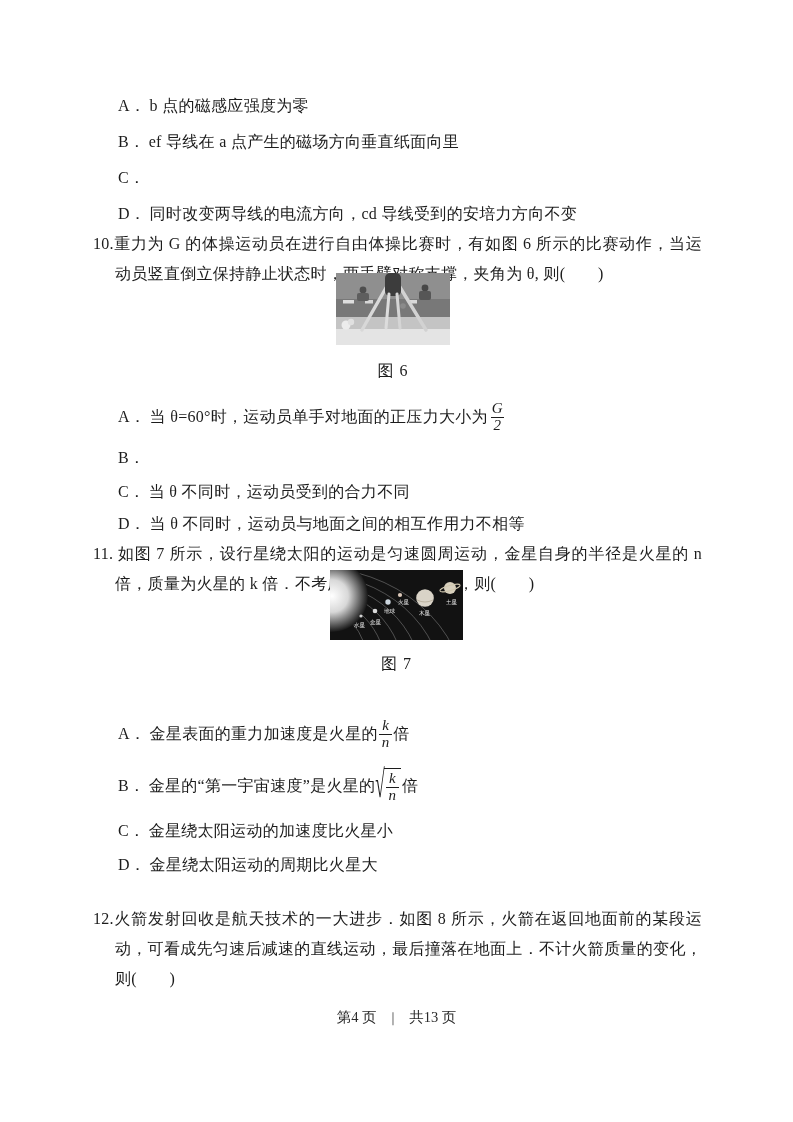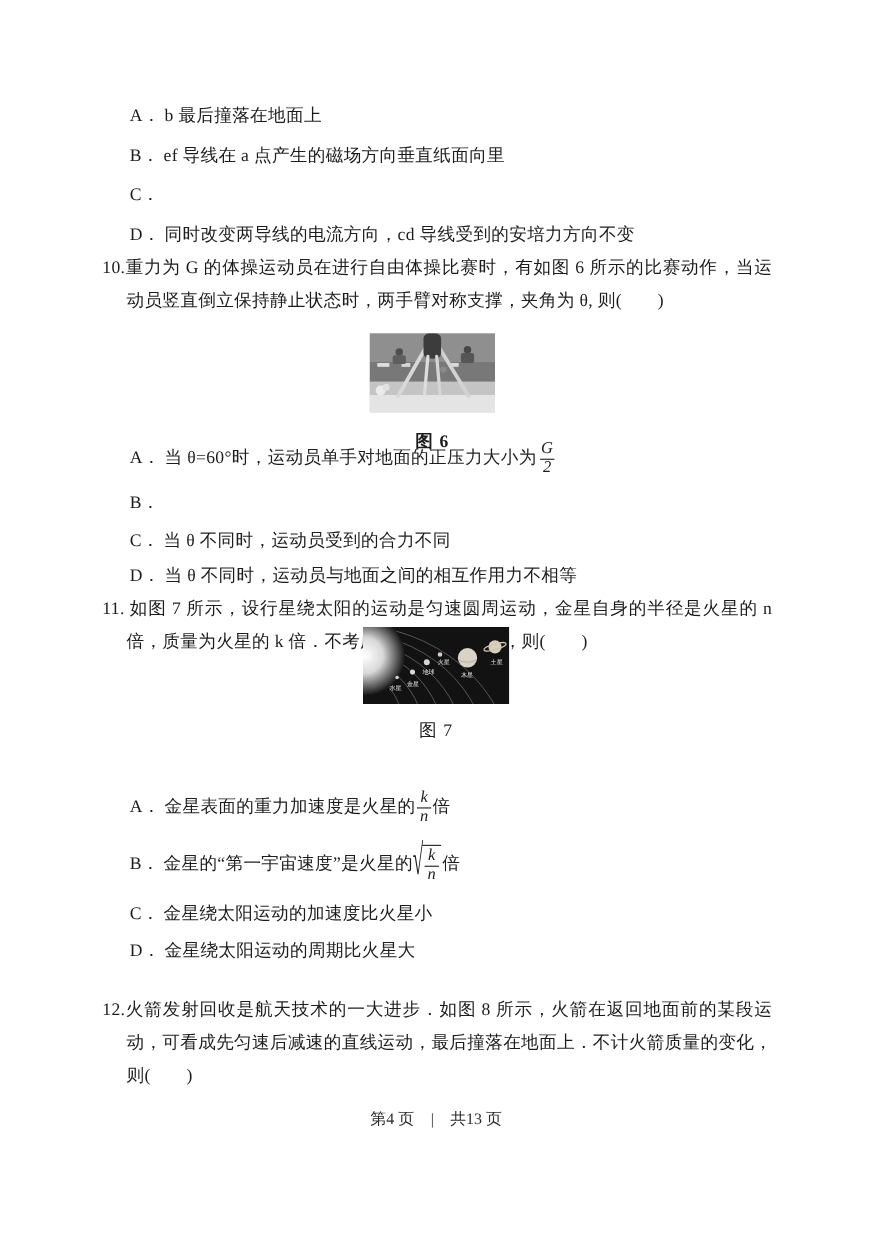--- a/index.html
+++ b/index.html
@@ -53,38 +53,38 @@
   .footer .sep { color:#444; font-size:13px; }
 </style>
 </head>
 <body>
 
 <div class="page">
 
   <div class="abs opts" style="top:88px; left:118px; width:600px;">
     <div class="opt-row">
       <span class="opt-label">A．</span>
-      <span class="opt-text">b 最后撞落在地面上</span>
+      <span class="opt-text">b 点的磁感应强度为零</span>
     </div>
     <div class="opt-row">
       <span class="opt-label">B．</span>
       <span class="opt-text">ef 导线在 a 点产生的磁场方向垂直纸面向里</span>
     </div>
     <div class="opt-row">
       <span class="opt-label">C．</span>
     </div>
     <div class="opt-row">
       <span class="opt-label">D．</span>
       <span class="opt-text">同时改变两导线的电流方向，cd 导线受到的安培力方向不变</span>
     </div>
   </div>
 
   <div class="abs stem" style="top:229px;">10.重力为 G 的体操运动员在进行自由体操比赛时，有如图 6 所示的比赛动作，当运动员竖直倒立保持静止状态时，两手臂对称支撑，夹角为 θ, 则(　　)</div>
 
-  <div class="abs" style="top:303px; left:336px;font-weight:bold;">
+  <div class="abs" style="top:273px; left:336px;">
     <svg class="figure" width="114" height="72" viewBox="0 0 114 72">
       <rect x="0" y="0" width="114" height="72" fill="#a9a9a9"></rect>
       <rect x="0" y="0" width="114" height="26" fill="#8f8f8f"></rect>
       <rect x="0" y="26" width="114" height="18" fill="#787878"></rect>
       <rect x="0" y="44" width="114" height="12" fill="#c4c4c4"></rect>
       <rect x="0" y="56" width="114" height="16" fill="#e4e4e4"></rect>
       <rect x="7" y="27" width="11" height="3.5" fill="#dedede"></rect>
       <rect x="29" y="27" width="8" height="3.5" fill="#d6d6d6"></rect>
       <rect x="72" y="27" width="9" height="3.5" fill="#d9d9d9"></rect>
       <circle cx="10" cy="52" r="4.5" fill="#ececec"></circle>

